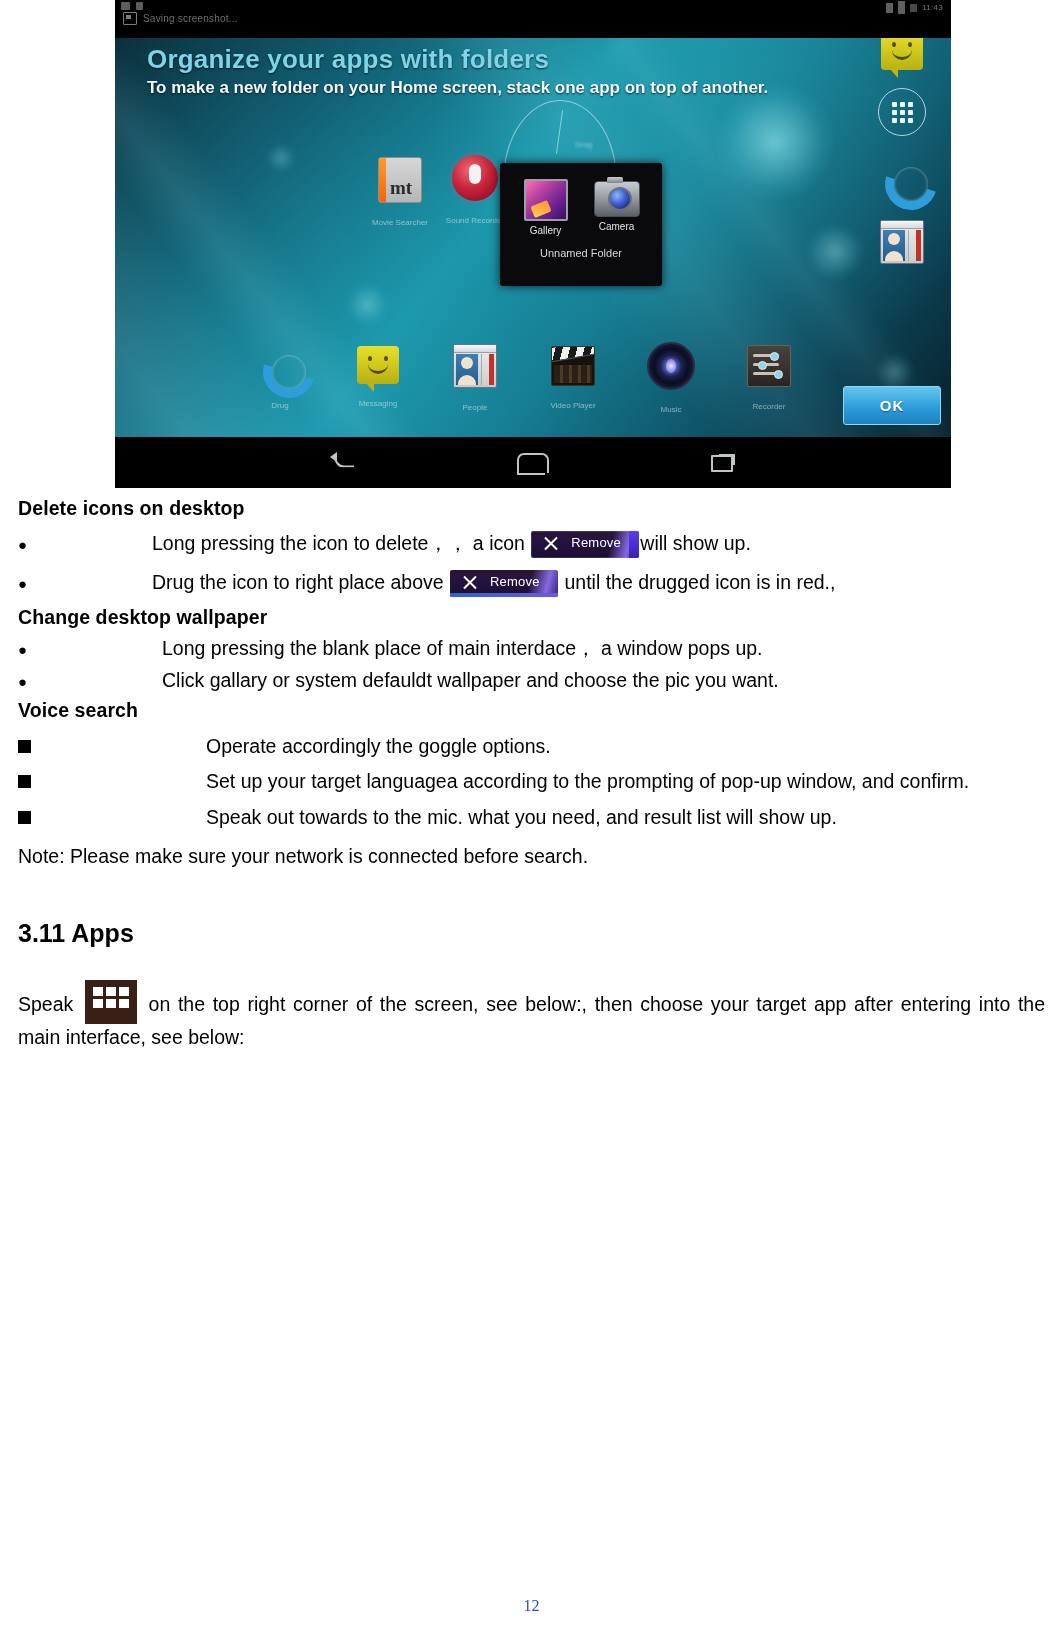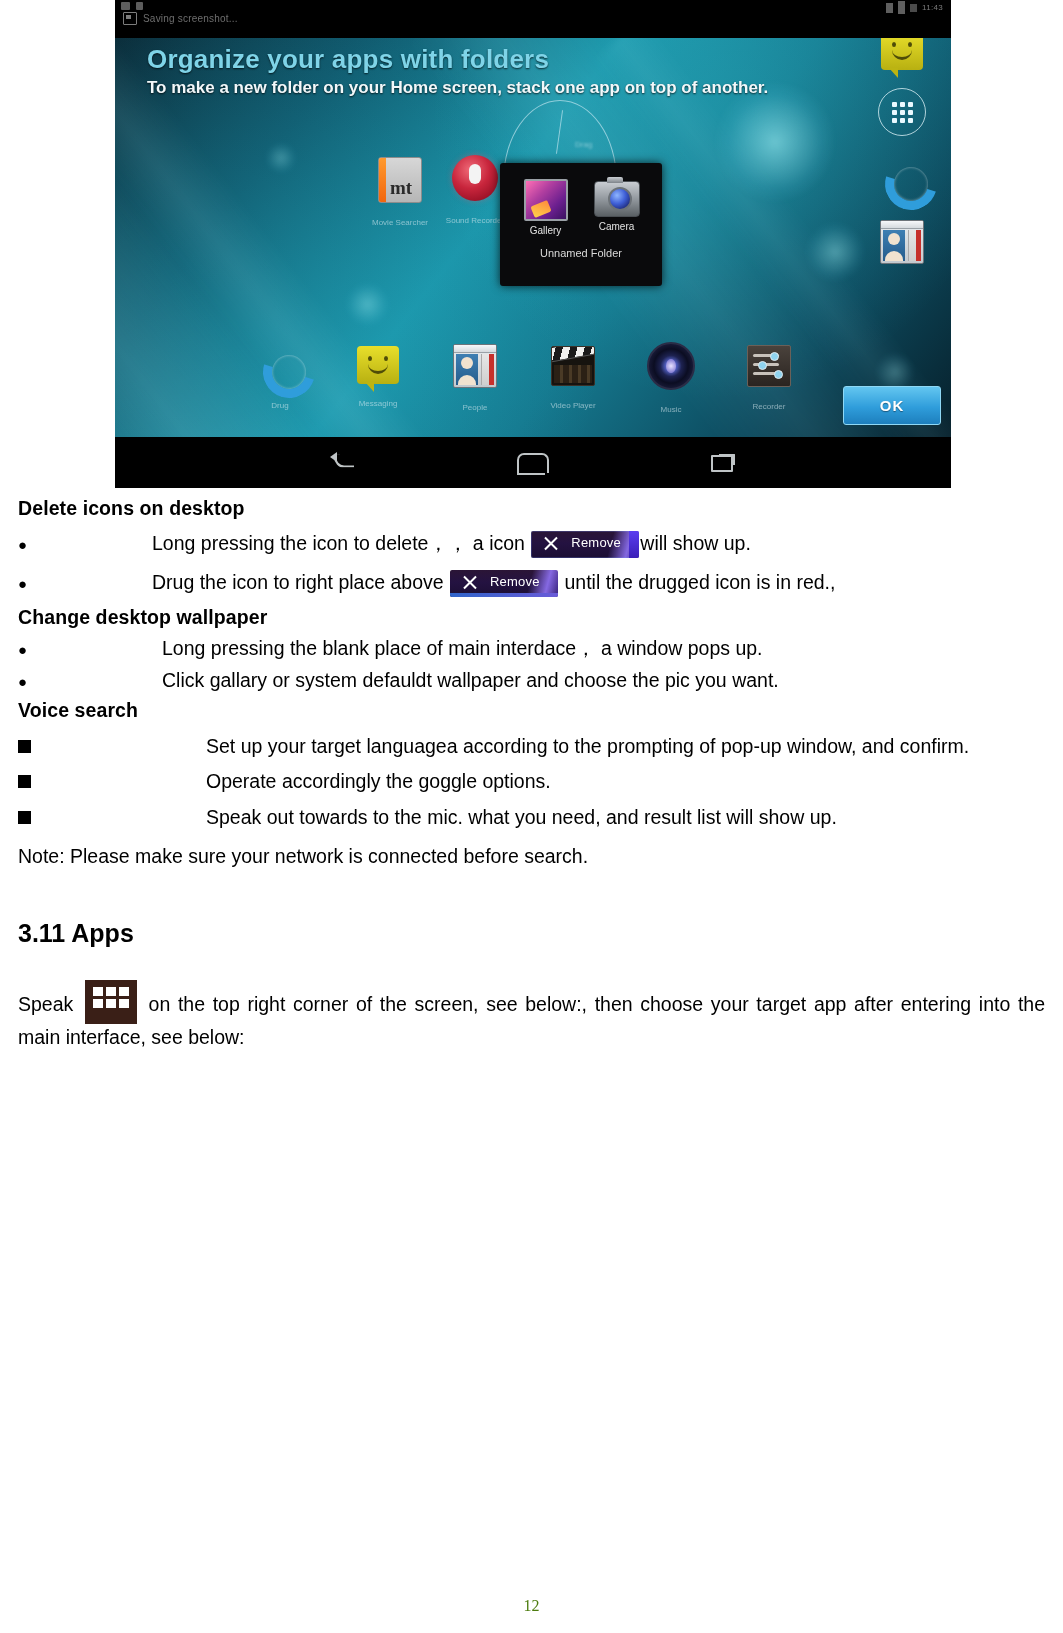--- a/index.html
+++ b/index.html
@@ -703,21 +703,21 @@
     line-height: 1.42;
   }
 
   .page-number {
     position: absolute;
     left: 0; right: 0;
     bottom: 18px;
     text-align: center;
     font-family: "Liberation Serif", serif;
     font-size: 16px;
-    color: #4d7c0f;
+    color: #1d4ed8;
   }
 </style>
 </head>
 <body>
 
 <div class="page">
 
   <div class="figure-wrap">
     <div class="tablet">
 
@@ -930,27 +930,27 @@
       <span class="gap" style="width:130px"></span>
       <span class="txt">Click gallary or system defauldt wallpaper and choose the pic you want.</span>
     </div>
 
     <div class="head">Voice search</div>
 
 
     <div class="bullet-line" style="margin-top:16px">
       <span class="blk"></span>
       <span class="gap" style="width:175px"></span>
-      <span class="txt" style="text-indent:0"> Set up your target languagea according to the prompting of pop-up window, and confirm.</span>
+      <span class="txt">Operate accordingly the goggle options.</span>
     </div>
 
     <div class="bullet-line" style="margin-top:16px">
       <span class="blk"></span>
       <span class="gap" style="width:175px"></span>
-      <span class="txt">Operate accordingly the goggle options.</span>
+      <span class="txt" style="text-indent:0"> Set up your target languagea according to the prompting of pop-up window, and confirm.</span>
     </div>
 
     <div class="bullet-line" style="margin-top:16px">
       <span class="blk"></span>
       <span class="gap" style="width:175px"></span>
       <span class="txt">Speak out towards to the mic. what you need, and result list will show up.</span>
     </div>
 
     <div style="margin-top:20px">Note: Please make sure your network is connected before search.</div>
 

